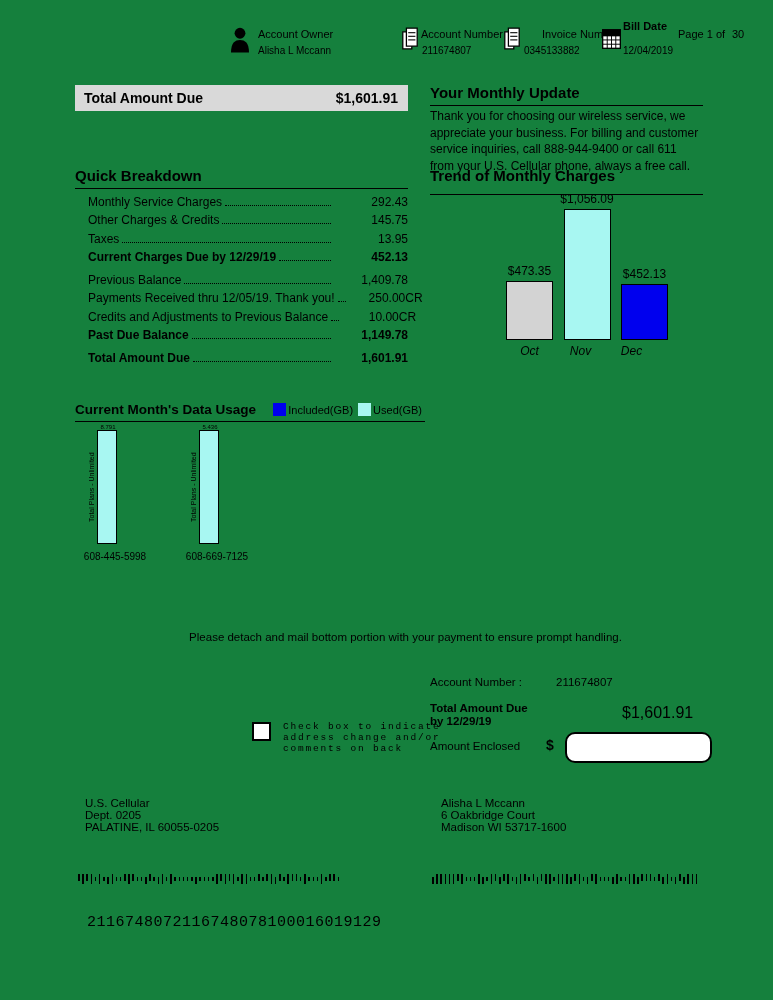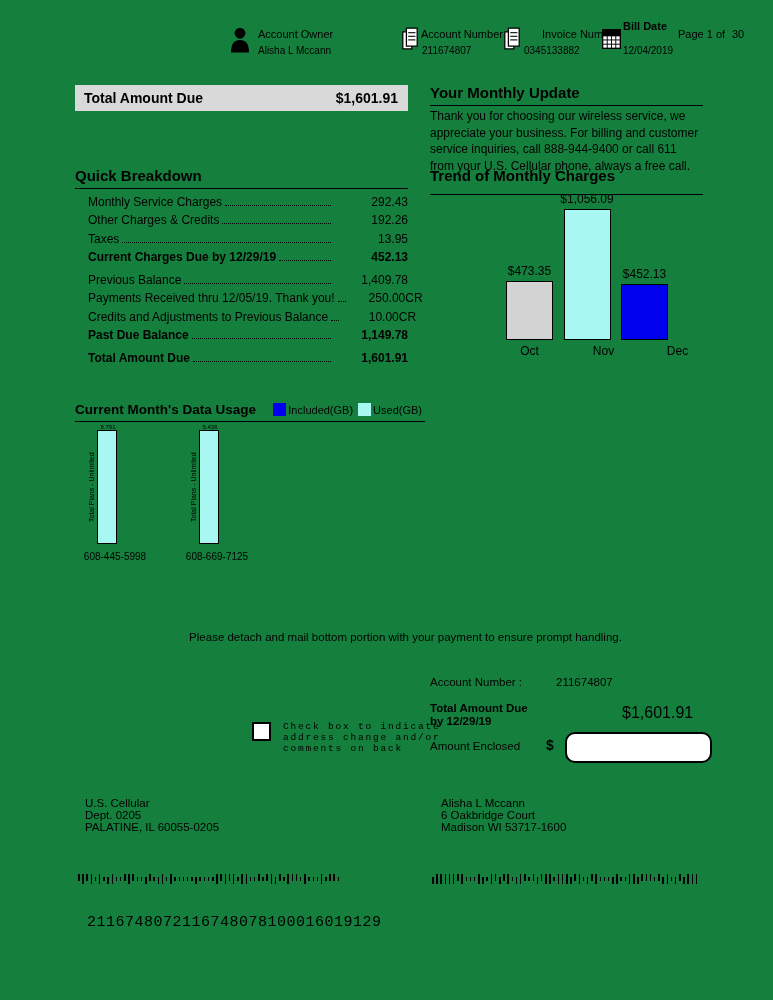--- a/index.html
+++ b/index.html
@@ -36,21 +36,21 @@
   .qb-row.bold { font-weight:bold; }
   .qb-label { white-space:nowrap; flex:none;margin-left:13px; }
   .qb-dots { flex:1; border-bottom:1.6px dotted #000; margin:0 3px 3px 3px; min-width:8px; }
   .qb-value { flex:none; width:74px; text-align:right; white-space:nowrap; }
 
   
   .trend-bars { display:flex; align-items:flex-end; gap:10.5px; height:148px; }
   .t-col { display:flex; flex-direction:column; justify-content:flex-end; align-items:center; width:47px; }
   .t-val { font-size:12px; white-space:nowrap; margin-bottom:3px; }
   .t-bar { width:47px; border:1px solid #000; }
-  .trend-months { display:flex; gap:27px; }
+  .trend-months { display:flex; gap:4px;font-style:italic; }
   .t-month { width:47px; text-align:center; font-size:12px; }
 
   
   .usage-head { display:flex; align-items:center; width:350px; padding-bottom:4px; border-bottom:1.8px solid #000; }
   .usage-title { font-size:13.5px; font-weight:bold; white-space:nowrap; }
   .legend { margin-left:auto; display:flex; align-items:center; gap:2px; }
   .legend-swatch { width:13px; height:13px; flex:none; }
   .legend-label { font-size:11px; white-space:nowrap; margin-right:3px; }
   .usage-groups { display:flex; gap:34px; }
   .u-group { display:flex; flex-direction:column; align-items:flex-start; }
@@ -165,21 +165,21 @@
   </div>
   <div class="abs" style="left:75px; top:190px; width:333px;" id="qb-rows">
       <div class="qb-row">
         <span class="qb-label">Monthly Service Charges</span>
         <span class="qb-dots"></span>
         <span class="qb-value">292.43</span>
       </div>
       <div class="qb-row">
         <span class="qb-label">Other Charges &amp; Credits</span>
         <span class="qb-dots"></span>
-        <span class="qb-value">192.26</span>
+        <span class="qb-value">145.75</span>
       </div>
       <div class="qb-row">
         <span class="qb-label">Taxes</span>
         <span class="qb-dots"></span>
         <span class="qb-value">13.95</span>
       </div>
       <div class="qb-row bold">
         <span class="qb-label">Current Charges Due by 12/29/19</span>
         <span class="qb-dots"></span>
         <span class="qb-value">452.13</span>

